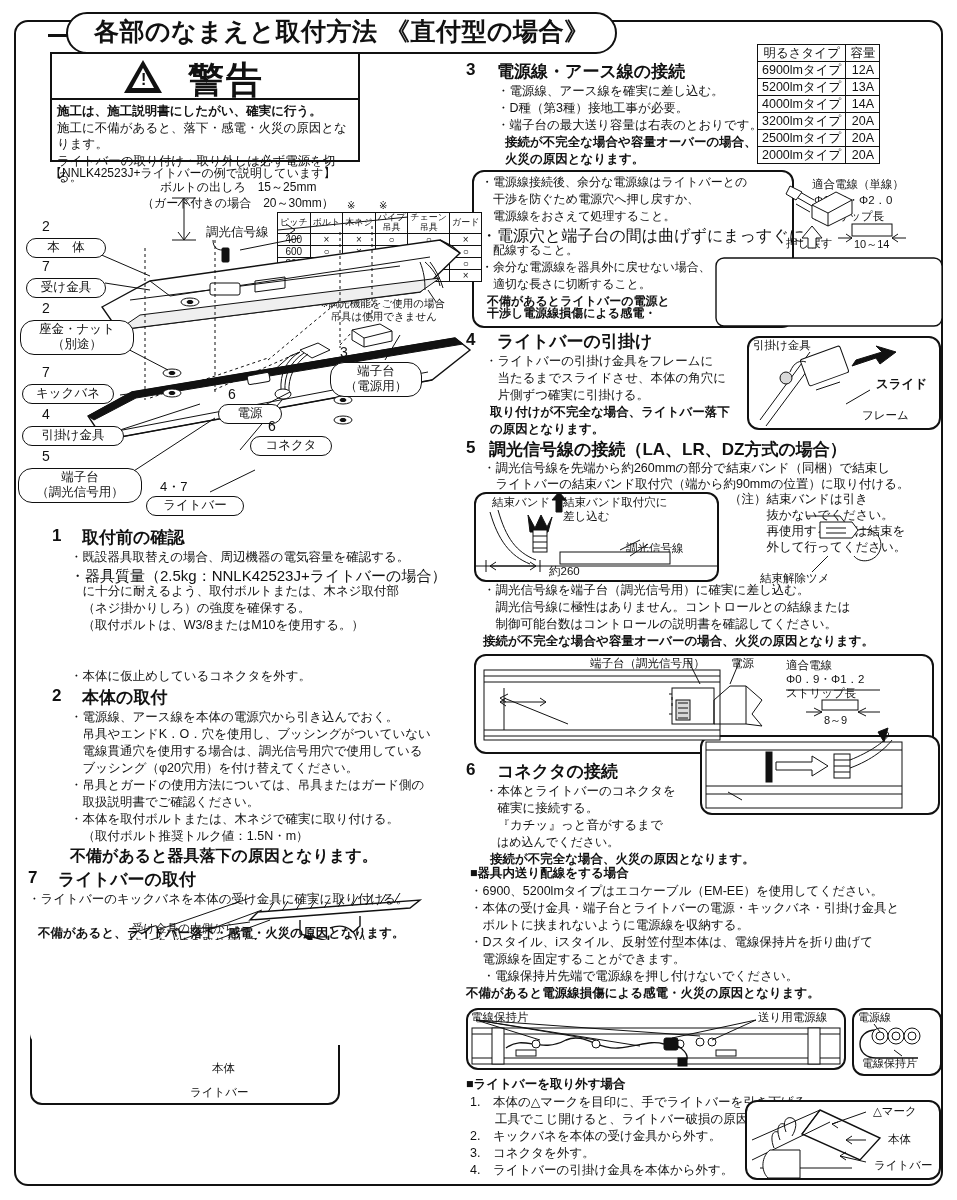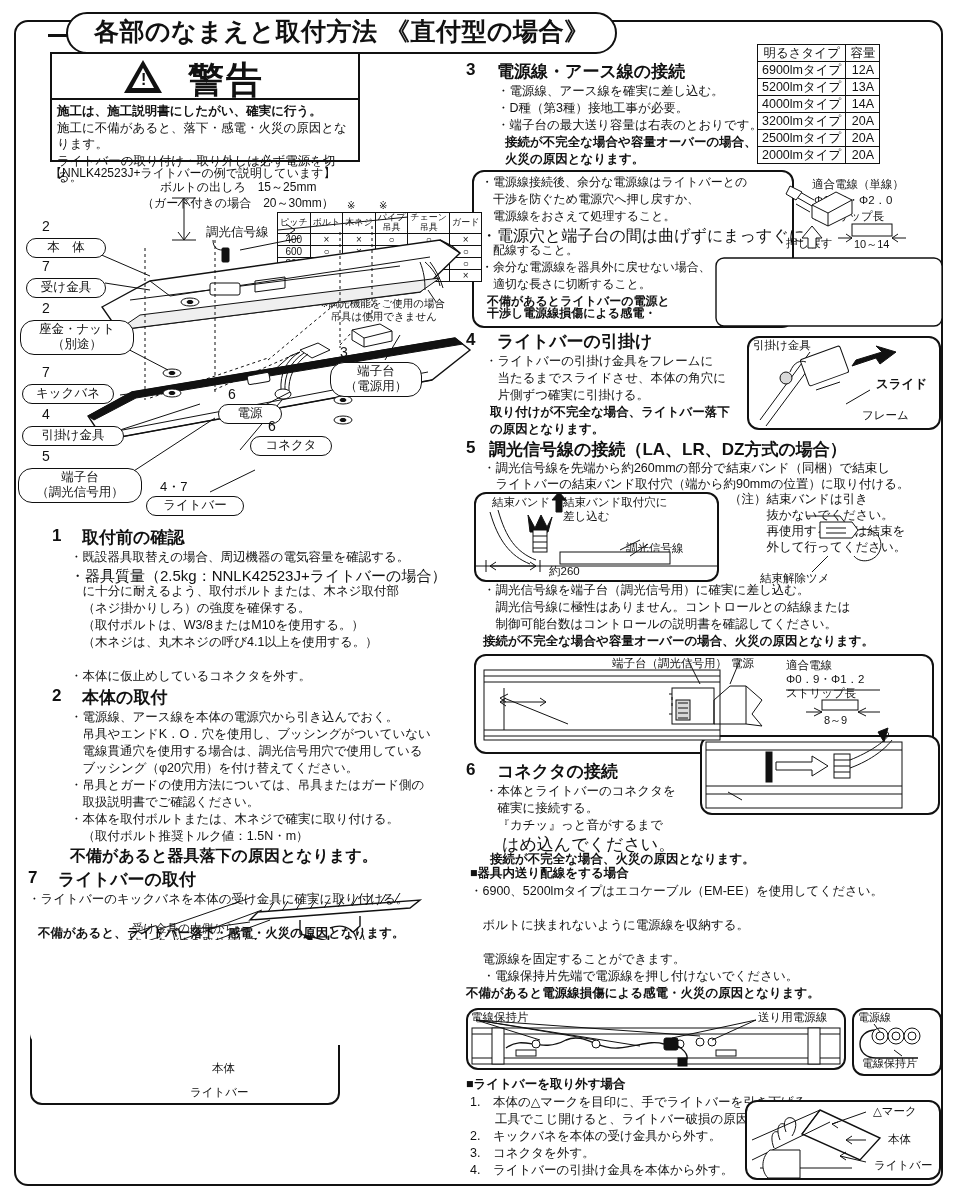--- a/index.html
+++ b/index.html
@@ -195,50 +195,52 @@
   <div class="t" style="left:729px;top:524px;font-size:12.5px;">　　　再使用する場合は結束を</div>
   <div class="t" style="left:729px;top:540px;font-size:12.5px;">　　　外して行ってください。</div>
   <div class="cap" style="left:760px;top:572px;">結束解除ツメ</div>
 
   <div class="t" style="left:483px;top:583px;font-size:12.5px;">・調光信号線を端子台（調光信号用）に確実に差し込む。</div>
   <div class="t" style="left:483px;top:600px;font-size:12.5px;">　調光信号線に極性はありません。コントロールとの結線または</div>
   <div class="t" style="left:483px;top:617px;font-size:12.5px;">　制御可能台数はコントロールの説明書を確認してください。</div>
   <div class="t b" style="left:483px;top:634px;font-size:12.5px;">接続が不完全な場合や容量オーバーの場合、火災の原因となります。</div>
 
   <div class="rbox" style="left:474px;top:654px;width:460px;height:100px;"></div>
-  <div class="cap" style="left:612px;top:657px;">端子台（調光信号用）</div>
+  <div class="cap" style="left:590px;top:657px;">端子台（調光信号用）</div>
   <div class="cap" style="left:731px;top:657px;">電源</div>
   <div class="cap" style="left:786px;top:659px;">適合電線</div>
   <div class="cap" style="left:786px;top:673px;">Φ0．9・Φ1．2</div>
   <div class="cap" style="left:786px;top:687px;">ストリップ長</div>
   <div class="cap" style="left:824px;top:714px;font-size:11px;">8～9</div>
   <div class="cap" style="left:500px;top:673px;font-size:11px;">結束バンド取付穴</div>
   <div class="cap" style="left:503px;top:692px;font-size:11px;">約90</div>
   <div class="sbox" style="left:586px;top:690px;width:83px;height:15px;"></div>
   <div class="cap" style="left:589px;top:691px;font-size:11px;">調光信号送り</div>
   <div class="sbox" style="left:586px;top:708px;width:83px;height:15px;"></div>
   <div class="cap" style="left:589px;top:709px;font-size:11px;">調光信号入力</div>
 
   <div class="sec-n" style="left:466px;top:760px;">6</div>
   <div class="sec-h" style="left:497px;top:760px;">コネクタの接続</div>
   <div class="t" style="left:485px;top:784px;font-size:12.5px;">・本体とライトバーのコネクタを</div>
   <div class="t" style="left:485px;top:801px;font-size:12.5px;">　確実に接続する。</div>
   <div class="t" style="left:485px;top:818px;font-size:12.5px;">　『カチッ』っと音がするまで</div>
-  <div class="t" style="left:485px;top:835px;font-size:17px;">　はめ込んでください。</div>
+  <div class="t" style="left:485px;top:835px;font-size:12px;">　はめ込んでください。</div>
   <div class="t b" style="left:490px;top:852px;font-size:12.5px;">接続が不完全な場合、火災の原因となります。</div>
 
   <div class="rbox" style="left:700px;top:735px;width:240px;height:80px;"></div>
   <div class="cap" style="left:722px;top:757px;">電源</div>
   <div class="cap" style="left:780px;top:777px;">はめ込む</div>
   <div class="cap" style="left:738px;top:795px;">ライトバー</div>
   <div class="cap" style="left:815px;top:795px;">本体コネクタ</div>
 
   <div class="t b" style="left:470px;top:866px;font-size:12.5px;">■器具内送り配線をする場合</div>
   <div class="t" style="left:470px;top:884px;font-size:12.5px;">・6900、5200lmタイプはエコケーブル（EM-EE）を使用してください。</div>
+  <div class="t" style="left:470px;top:901px;font-size:12.5px;">・本体の受け金具・端子台とライトバーの電源・キックバネ・引掛け金具と</div>
   <div class="t" style="left:470px;top:918px;font-size:12.5px;">　ボルトに挟まれないように電源線を収納する。</div>
+  <div class="t" style="left:470px;top:935px;font-size:12.5px;">・Dスタイル、iスタイル、反射笠付型本体は、電線保持片を折り曲げて</div>
   <div class="t" style="left:470px;top:952px;font-size:12.5px;">　電源線を固定することができます。</div>
   <div class="t b" style="left:466px;top:986px;font-size:12.5px;">不備があると電源線損傷による感電・火災の原因となります。</div>
   <div class="t" style="left:470px;top:969px;font-size:12.5px;">　・電線保持片先端で電源線を押し付けないでください。</div>
 
   <div class="rbox" style="left:466px;top:1008px;width:380px;height:62px;"></div>
   <div class="cap" style="left:471px;top:1011px;">電線保持片</div>
   <div class="cap" style="left:758px;top:1011px;">送り用電源線</div>
 
   <div class="rbox" style="left:852px;top:1008px;width:90px;height:68px;"></div>
   <div class="cap" style="left:858px;top:1011px;font-size:11px;">電源線</div>
@@ -588,21 +590,20 @@
   <div class="chipnum" style="left:160px;top:478px;font-size:13px;">4・7</div>
   <div class="chip" style="left:146px;top:496px;width:82px;">ライトバー</div>
 
   <div class="sec-n" style="left:52px;top:526px;">1</div>
   <div class="sec-h" style="left:82px;top:526px;">取付前の確認</div>
   <div class="t" style="left:70px;top:550px;font-size:12.5px;">・既設器具取替えの場合、周辺機器の電気容量を確認する。</div>
   <div class="t" style="left:70px;top:567px;font-size:15px;">・器具質量（2.5kg：NNLK42523J+ライトバーの場合）</div>
   <div class="t" style="left:70px;top:584px;font-size:12.5px;">　に十分に耐えるよう、取付ボルトまたは、木ネジ取付部</div>
   <div class="t" style="left:70px;top:601px;font-size:12.5px;">　（ネジ掛かりしろ）の強度を確保する。</div>
   <div class="t" style="left:70px;top:618px;font-size:12.5px;">　（取付ボルトは、W3/8またはM10を使用する。）</div>
-  <div class="t" style="left:70px;top:635px;font-size:12.5px;">　（木ネジは、丸木ネジの呼び4.1以上を使用する。）</div>
   <div class="t" style="left:70px;top:669px;font-size:12.5px;">・本体に仮止めしているコネクタを外す。</div>
 
   <div class="sec-n" style="left:52px;top:686px;">2</div>
   <div class="sec-h" style="left:82px;top:686px;">本体の取付</div>
   <div class="t" style="left:70px;top:710px;font-size:12.5px;">・電源線、アース線を本体の電源穴から引き込んでおく。</div>
   <div class="t" style="left:70px;top:727px;font-size:12.5px;">　吊具やエンドK．O．穴を使用し、ブッシングがついていない</div>
   <div class="t" style="left:70px;top:744px;font-size:12.5px;">　電線貫通穴を使用する場合は、調光信号用穴で使用している</div>
   <div class="t" style="left:70px;top:761px;font-size:12.5px;">　ブッシング（φ20穴用）を付け替えてください。</div>
   <div class="t" style="left:70px;top:778px;font-size:12.5px;">・吊具とガードの使用方法については、吊具またはガード側の</div>
   <div class="t" style="left:70px;top:795px;font-size:12.5px;">　取扱説明書でご確認ください。</div>

